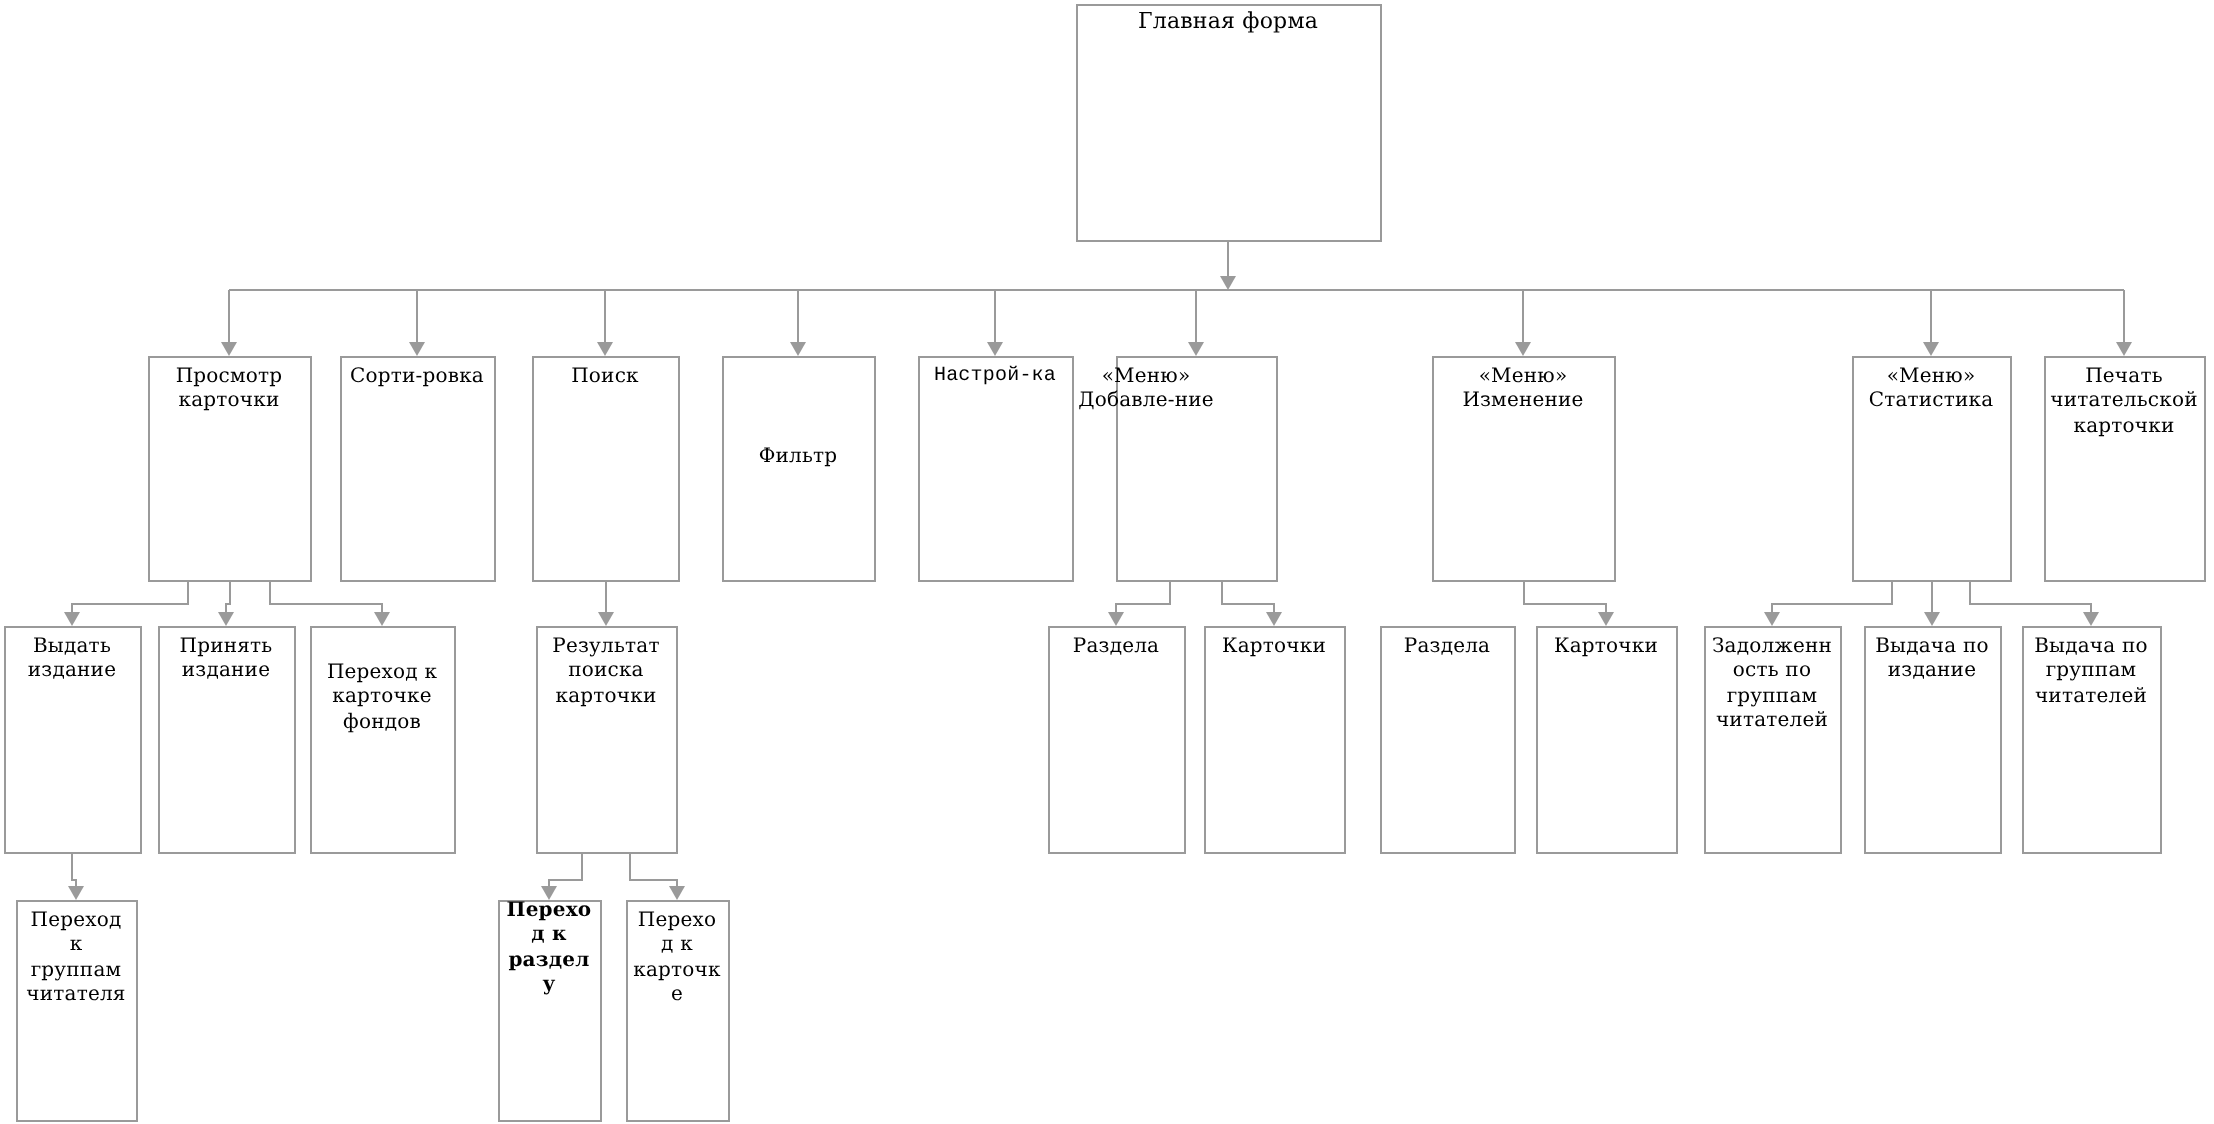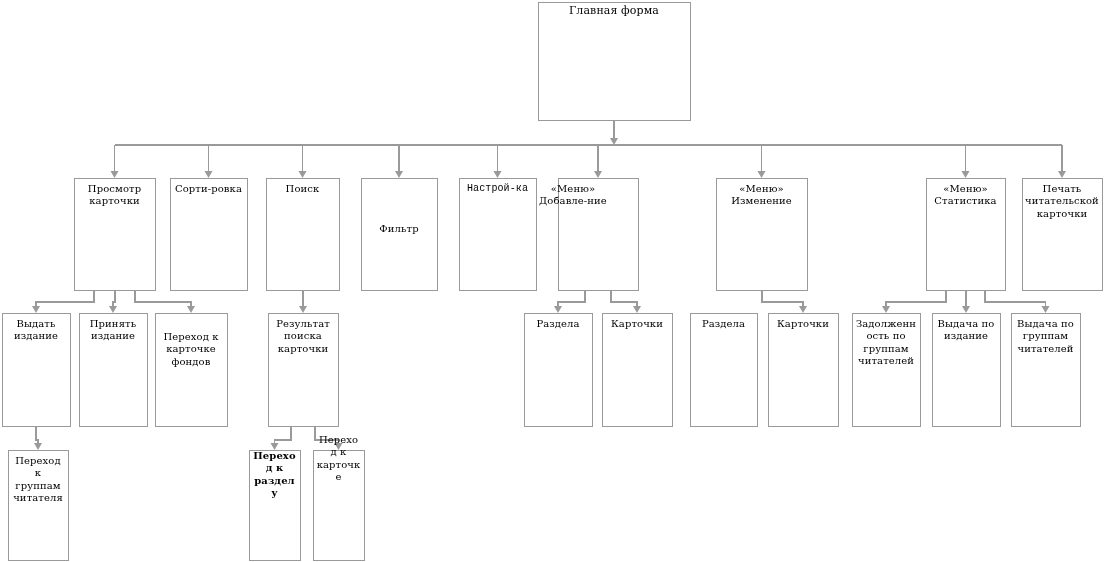--- a/index.html
+++ b/index.html
@@ -151,15 +151,15 @@
       <div class="node-label" style="left: 271px; top: 318px; width: 64px;">Результат поиска карточки</div>
       <div class="node-label" style="left: 527px; top: 318px; width: 62px;">Раздела</div>
       <div class="node-label" style="left: 605px; top: 318px; width: 64px;">Карточки</div>
       <div class="node-label" style="left: 693px; top: 318px; width: 61px;">Раздела</div>
       <div class="node-label" style="left: 771px; top: 318px; width: 64px;">Карточки</div>
       <div class="node-label" style="left: 855px; top: 318px; width: 62px;">Задолженность по группам читателей</div>
       <div class="node-label" style="left: 935px; top: 318px; width: 62px;">Выдача по издание</div>
       <div class="node-label" style="left: 1014px; top: 318px; width: 63px;">Выдача по группам читателей</div>
       <div class="node-label" style="left: 11px; top: 455px; width: 54px;">Переход к группам читателя</div>
       <div class="node-label" style="left: 252px; top: 450px; width: 45px; font-weight: bold;">Переход к разделу</div>
-      <div class="node-label" style="left: 316px; top: 434px; width: 45px;">Переход к карточке</div>
+      <div class="node-label" style="left: 316px; top: 455px; width: 45px;">Переход к карточке</div>
     </div>
 </div>
 
 </body></html>

